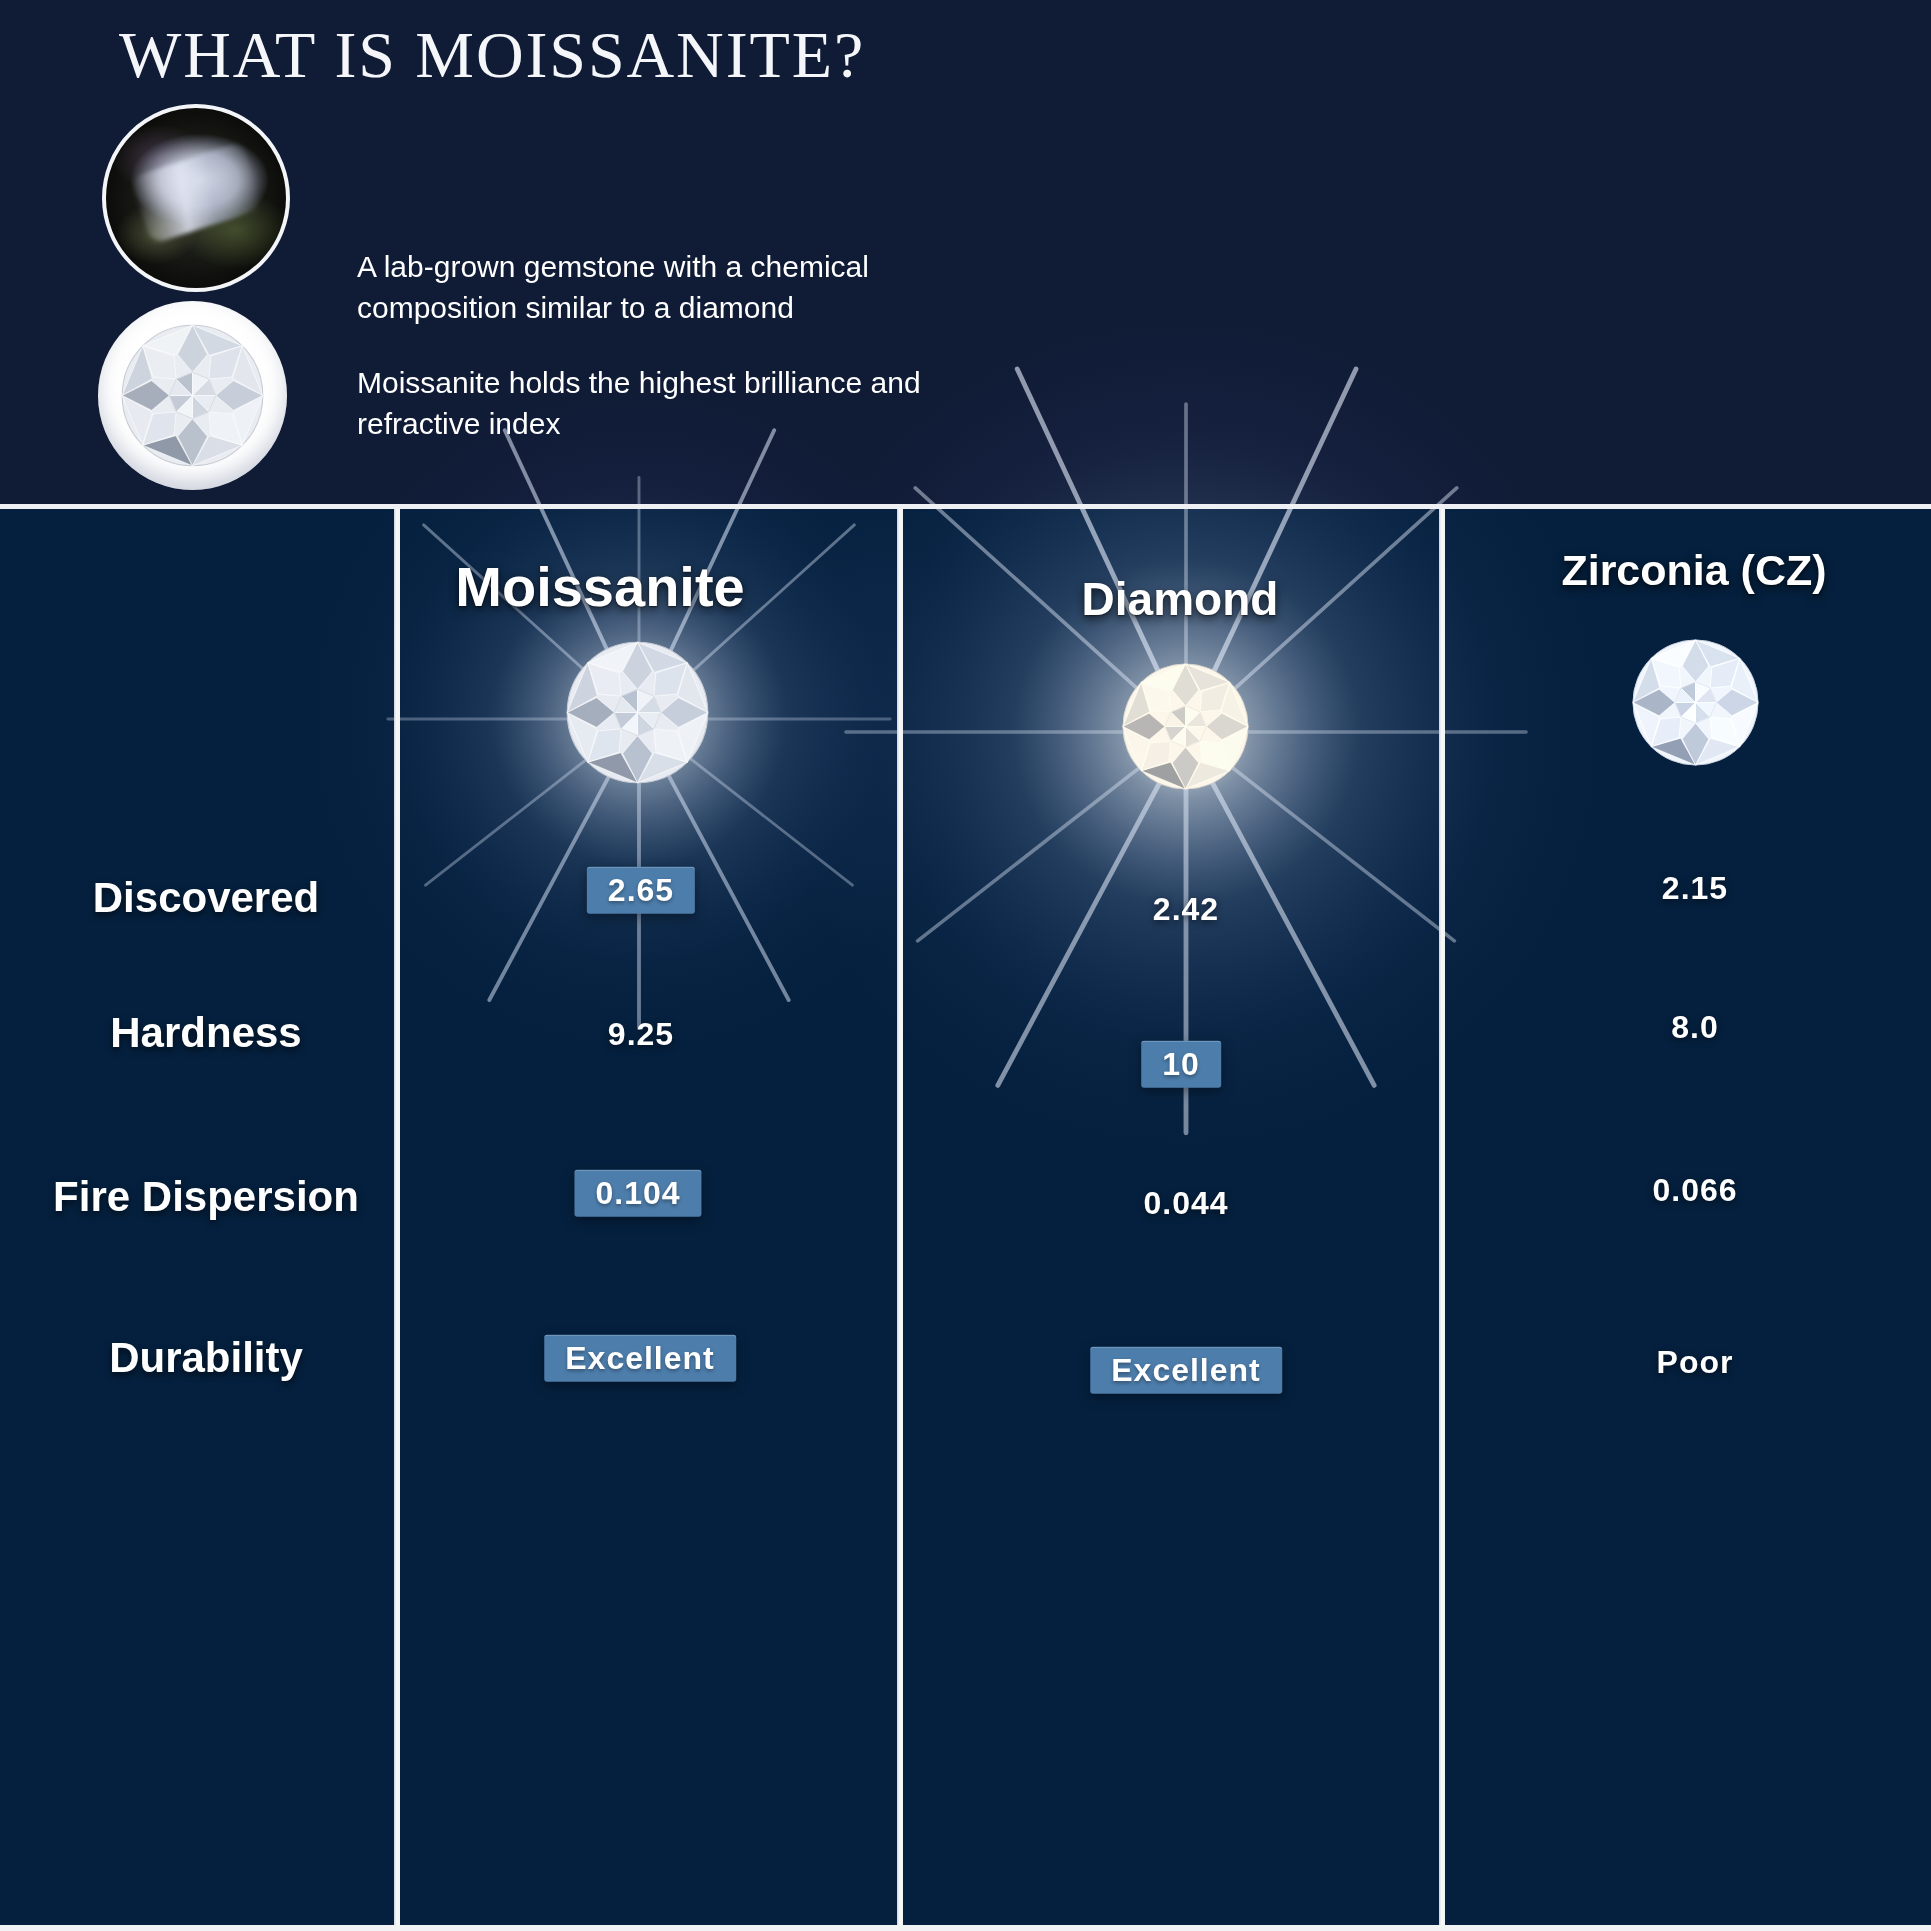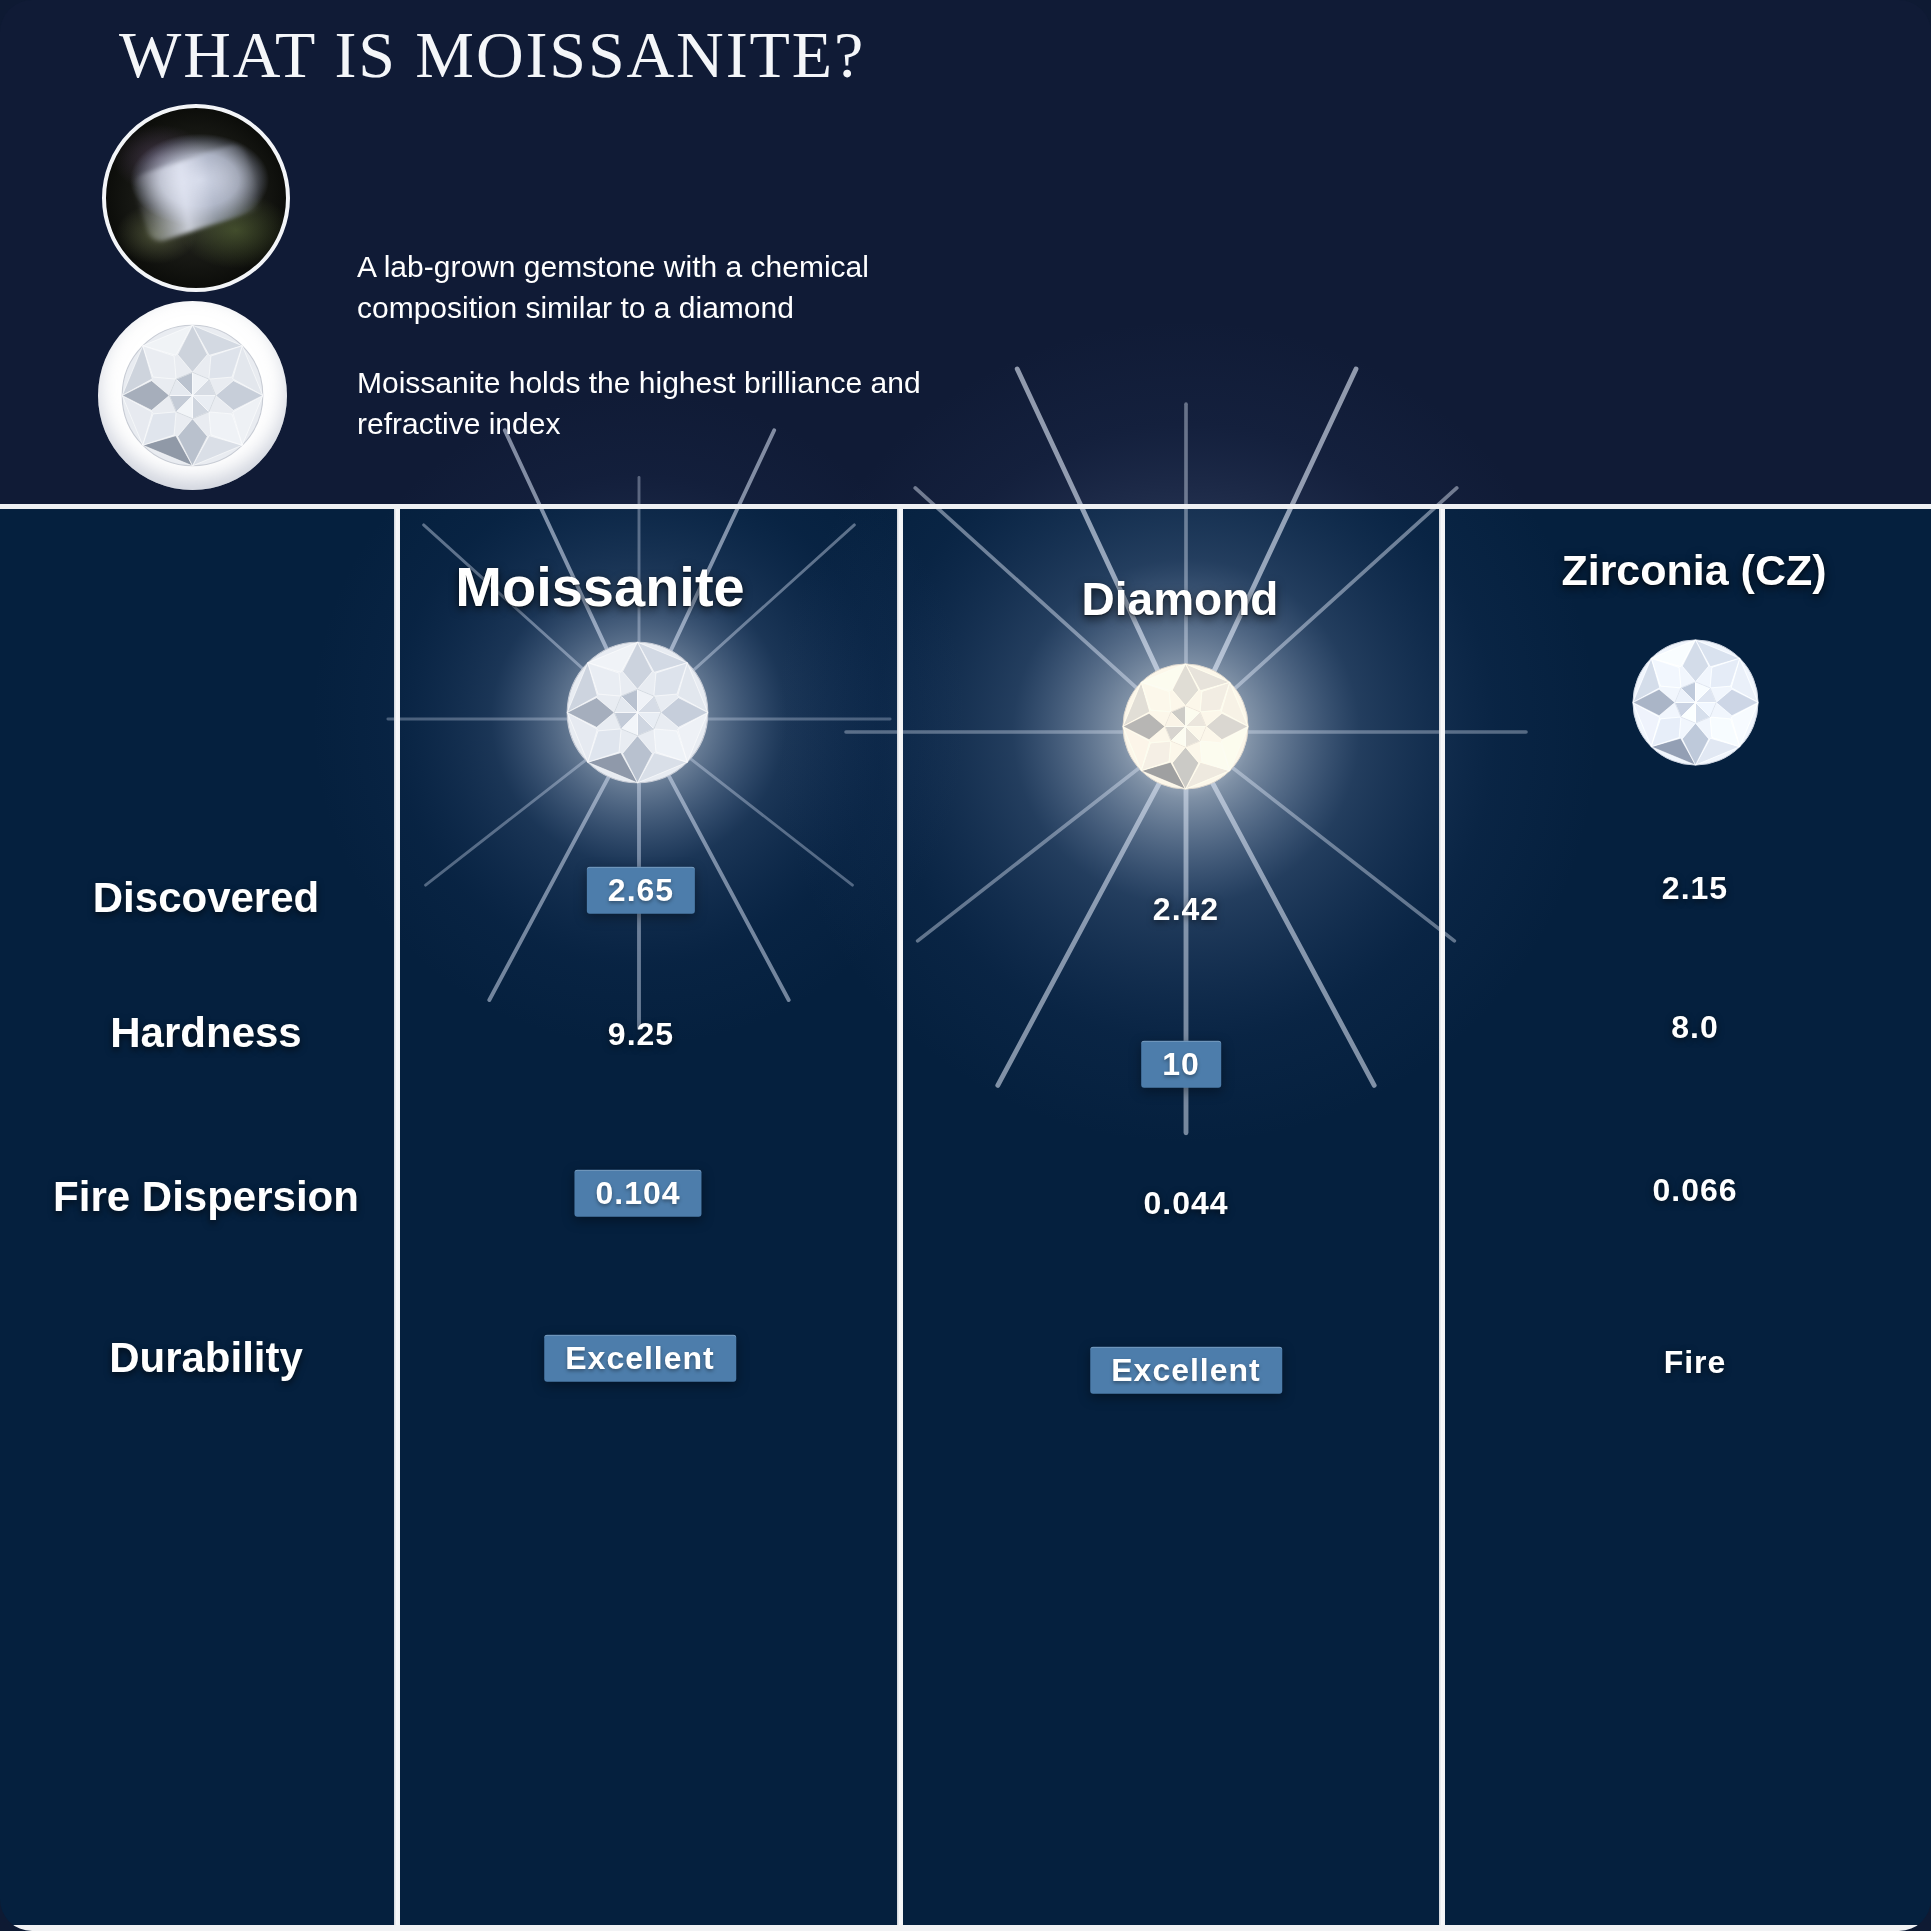--- a/index.html
+++ b/index.html
@@ -1,17 +1,17 @@
 <!DOCTYPE html>
 <html><head>
 <meta charset="utf-8">
 <style>
   html,body{margin:0;padding:0;background:#0e1a33;}
   #canvas{position:relative;width:1931px;height:1931px;overflow:hidden;
-          font-family:"Liberation Sans",sans-serif;color:#fff;border-radius:32px;}
+          font-family:"Liberation Sans",sans-serif;color:#fff;}
   
   .top-section{position:absolute;left:0;top:0;width:1931px;height:504px;background:#101b36;}
   .page-title{position:absolute;left:119px;top:17.4px;margin:0;
               font-family:"Liberation Serif",serif;font-weight:400;
               font-size:66px;letter-spacing:1.9px;color:#f4f6f9;}
   .photo{position:absolute;border-radius:50%;}
   .rock-photo{left:102px;top:104px;width:180px;height:180px;border:4.8px solid #f3f5f8;
     background:
       radial-gradient(87px 58px at 52% 40%, rgba(235,238,248,.95), rgba(186,192,210,.8) 45%, rgba(120,126,148,.35) 70%, rgba(0,0,0,0) 80%),
       radial-gradient(68px 48px at 30% 28%, rgba(96,74,110,.55), rgba(0,0,0,0) 70%),
@@ -194,16 +194,16 @@
   <div class="cell pill" style="left:640px;top:1358px;">Excellent</div>
 
   <div class="cell" style="left:1186px;top:909px;">2.42</div>
   <div class="cell pill" style="left:1181px;top:1040px;margin-top:24px;">10</div>
   <div class="cell" style="left:1186px;top:1203px;">0.044</div>
   <div class="cell pill" style="left:1186px;top:1370px;">Excellent</div>
 
   <div class="cell" style="left:1695px;top:888px;">2.15</div>
   <div class="cell" style="left:1695px;top:1027px;">8.0</div>
   <div class="cell" style="left:1695px;top:1190px;">0.066</div>
-  <div class="cell" style="left:1695px;top:1362px;">Fire</div>
+  <div class="cell" style="left:1695px;top:1362px;">Poor</div>
 
 </div>
 
 
 </body></html>

